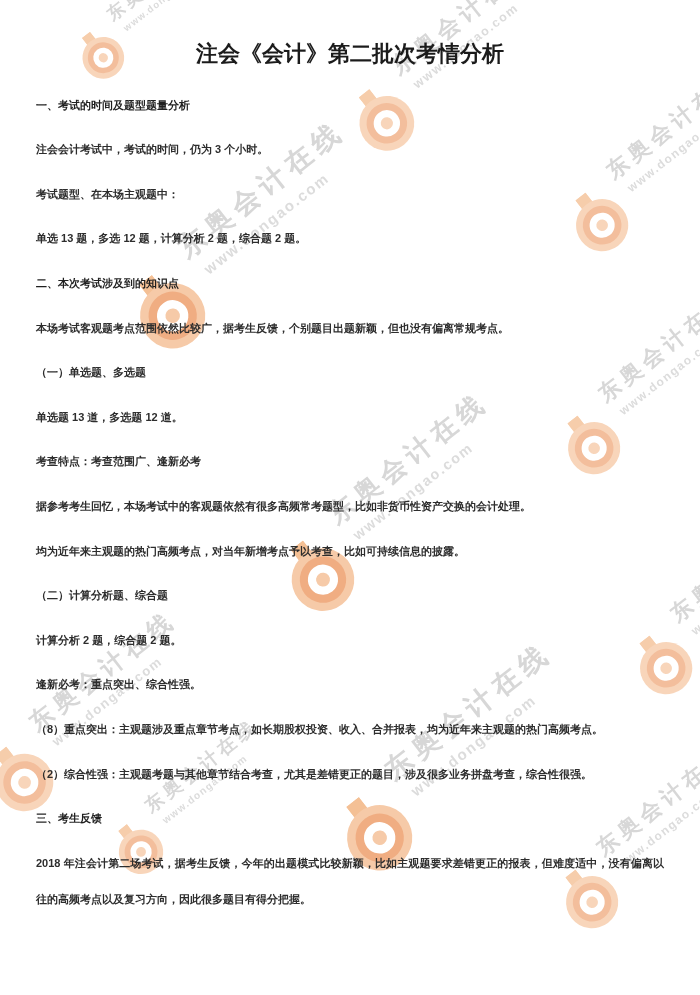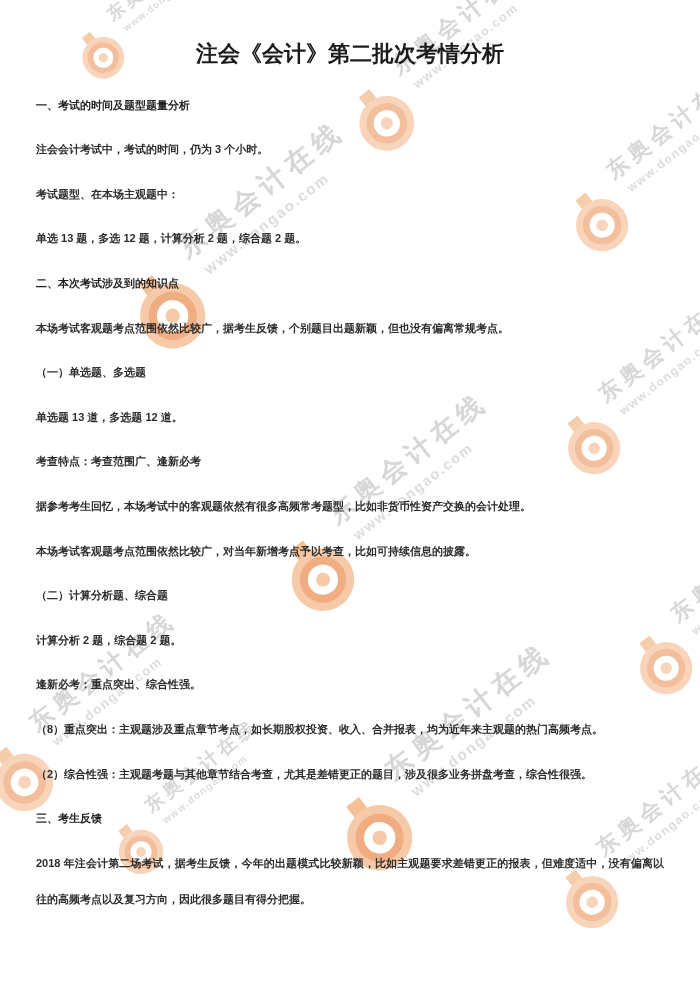--- a/index.html
+++ b/index.html
@@ -218,21 +218,21 @@
     <p>注会会计考试中，考试的时间，仍为 3 个小时。</p>
     <p>考试题型、在本场主观题中：</p>
     <p>单选 13 题，多选 12 题，计算分析 2 题，综合题 2 题。</p>
 
     <h2>二、本次考试涉及到的知识点</h2>
     <p>本场考试客观题考点范围依然比较广，据考生反馈，个别题目出题新颖，但也没有偏离常规考点。</p>
     <p>（一）单选题、多选题</p>
     <p>单选题 13 道，多选题 12 道。</p>
     <p>考查特点：考查范围广、逢新必考</p>
     <p>据参考考生回忆，本场考试中的客观题依然有很多高频常考题型，比如非货币性资产交换的会计处理。</p>
-    <p>本场考试客观题考点范围依然比较广，对当年新增考点予以考查，比如可持续信息的披露。</p>
+    <p>均为近年来主观题的热门高频考点，对当年新增考点予以考查，比如可持续信息的披露。</p>
     <p>（二）计算分析题、综合题</p>
     <p>计算分析 2 题，综合题 2 题。</p>
     <p>逢新必考：重点突出、综合性强。</p>
     <p>（8）重点突出：主观题涉及重点章节考点，如长期股权投资、收入、合并报表，均为近年来主观题的热门高频考点。</p>
     <p>（2）综合性强：主观题考题与其他章节结合考查，尤其是差错更正的题目，涉及很多业务拼盘考查，综合性很强。</p>
 
     <h2>三、考生反馈</h2>
     <p>2018 年注会计第二场考试，据考生反馈，今年的出题模式比较新颖，比如主观题要求差错更正的报表，但难度适中，没有偏离以往的高频考点以及复习方向，因此很多题目有得分把握。</p>
   </div>
 </div>

